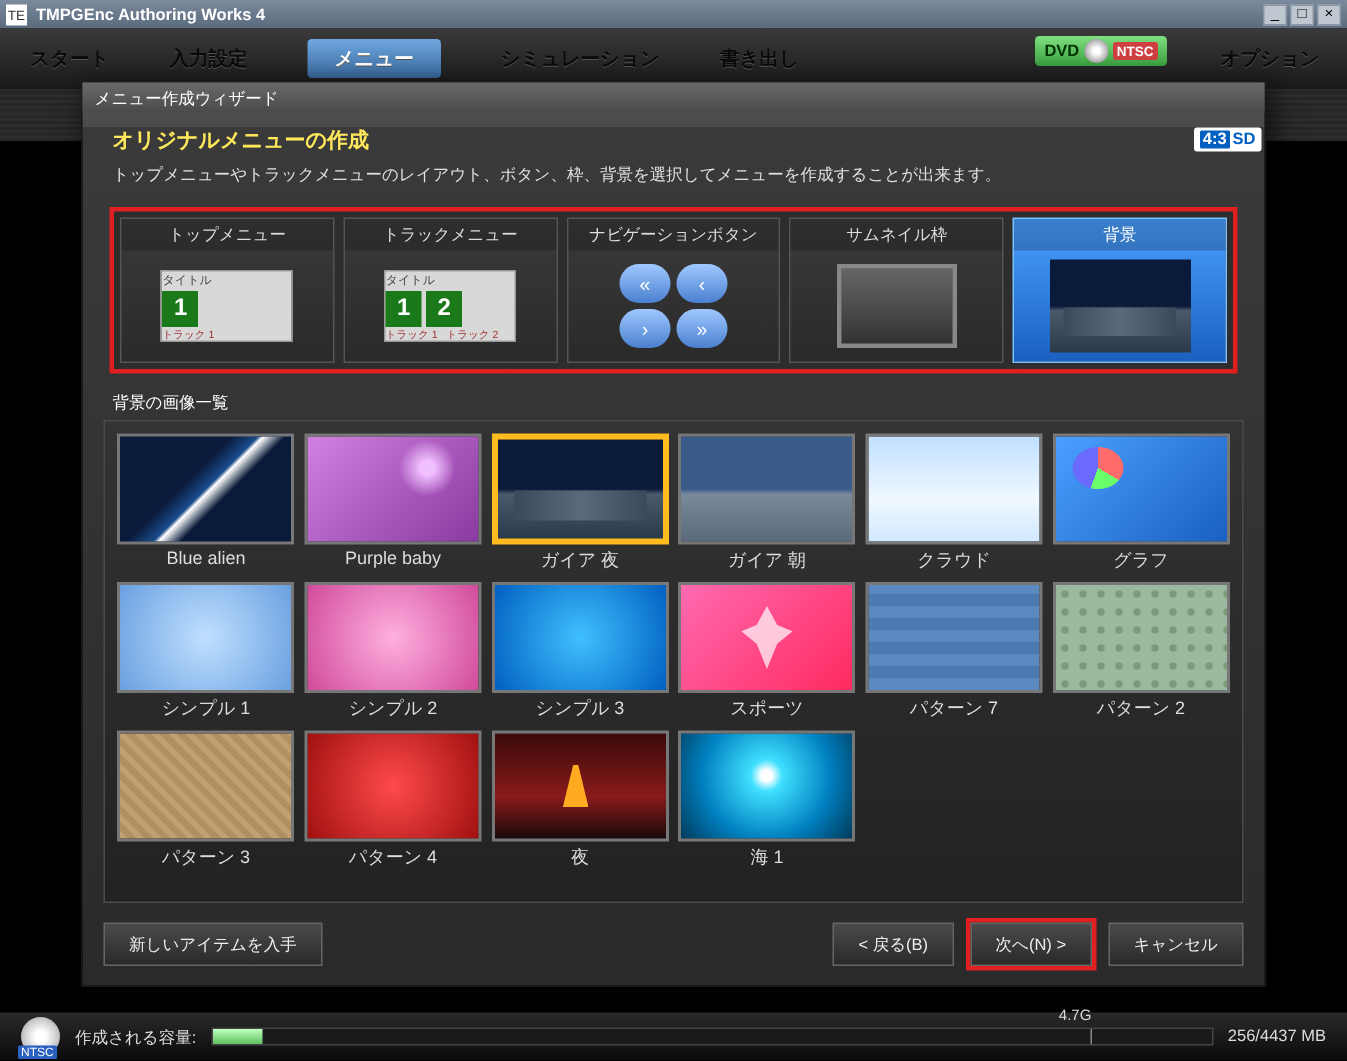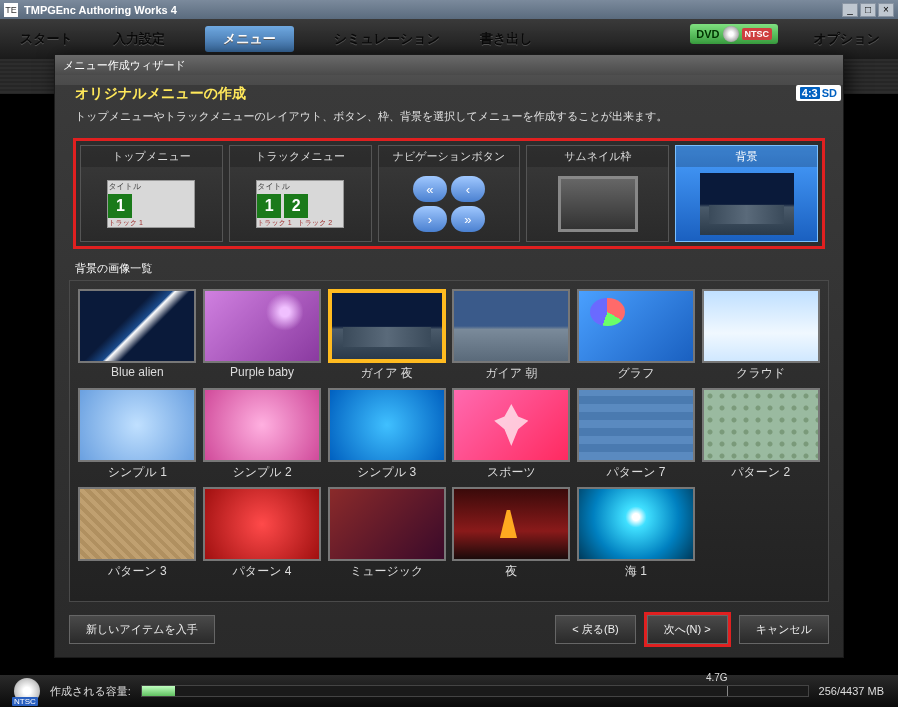--- a/index.html
+++ b/index.html
@@ -203,28 +203,28 @@
       </div>
       <div class="gitem selected">
         <div class="gimg bg-gaia-night"></div>
         <div class="glab">ガイア 夜</div>
       </div>
       <div class="gitem">
         <div class="gimg bg-gaia-morn"></div>
         <div class="glab">ガイア 朝</div>
       </div>
       <div class="gitem">
+        <div class="gimg bg-cloud"></div>
+        <div class="glab">クラウド</div>
+      </div>
+      <div class="gitem">
         <div class="gimg bg-graph"></div>
         <div class="glab">グラフ</div>
       </div>
       <div class="gitem">
-        <div class="gimg bg-cloud"></div>
-        <div class="glab">クラウド</div>
-      </div>
-      <div class="gitem">
         <div class="gimg bg-simple1"></div>
         <div class="glab">シンプル 1</div>
       </div>
       <div class="gitem">
         <div class="gimg bg-simple2"></div>
         <div class="glab">シンプル 2</div>
       </div>
       <div class="gitem">
         <div class="gimg bg-simple3"></div>
         <div class="glab">シンプル 3</div>
@@ -241,24 +241,20 @@
         <div class="gimg bg-pattern2"></div>
         <div class="glab">パターン 2</div>
       </div>
       <div class="gitem">
         <div class="gimg bg-pattern3"></div>
         <div class="glab">パターン 3</div>
       </div>
       <div class="gitem">
         <div class="gimg bg-pattern4"></div>
         <div class="glab">パターン 4</div>
-      </div>
-      <div class="gitem">
-        <div class="gimg bg-music"></div>
-        <div class="glab">ミュージック</div>
       </div>
       <div class="gitem">
         <div class="gimg bg-night"></div>
         <div class="glab">夜</div>
       </div>
       <div class="gitem">
         <div class="gimg bg-sea1"></div>
         <div class="glab">海 1</div>
       </div>
     </div>

